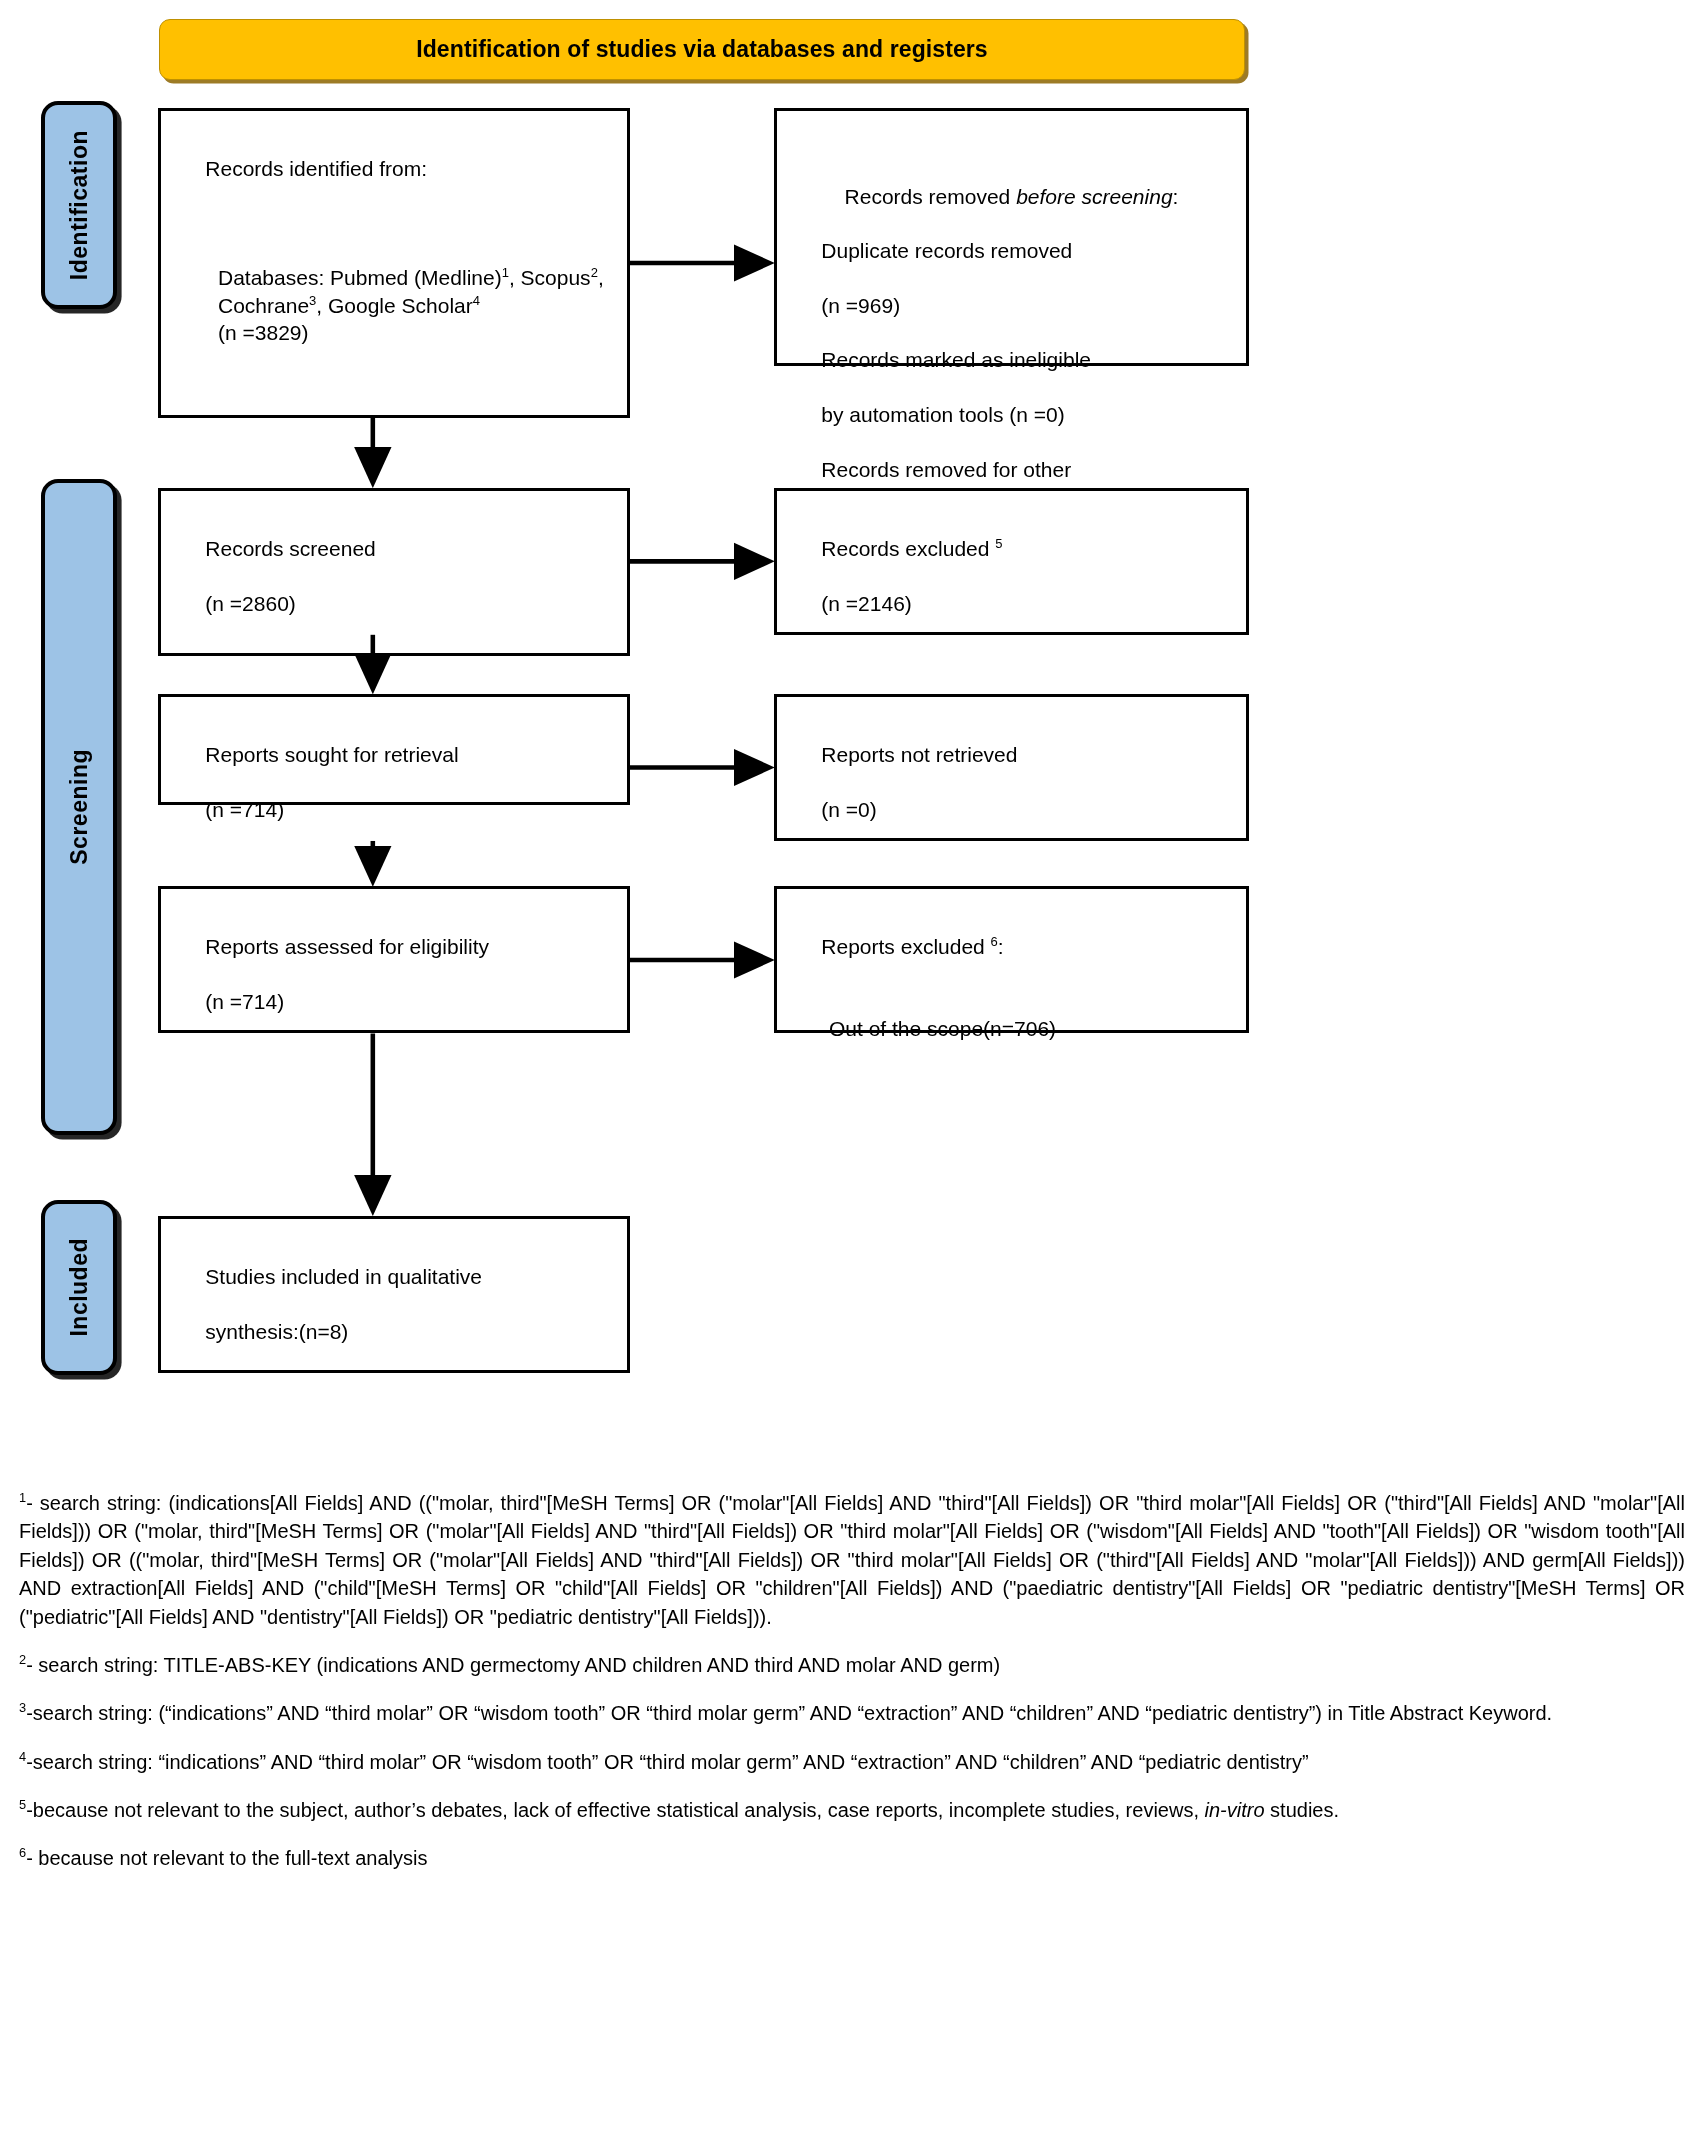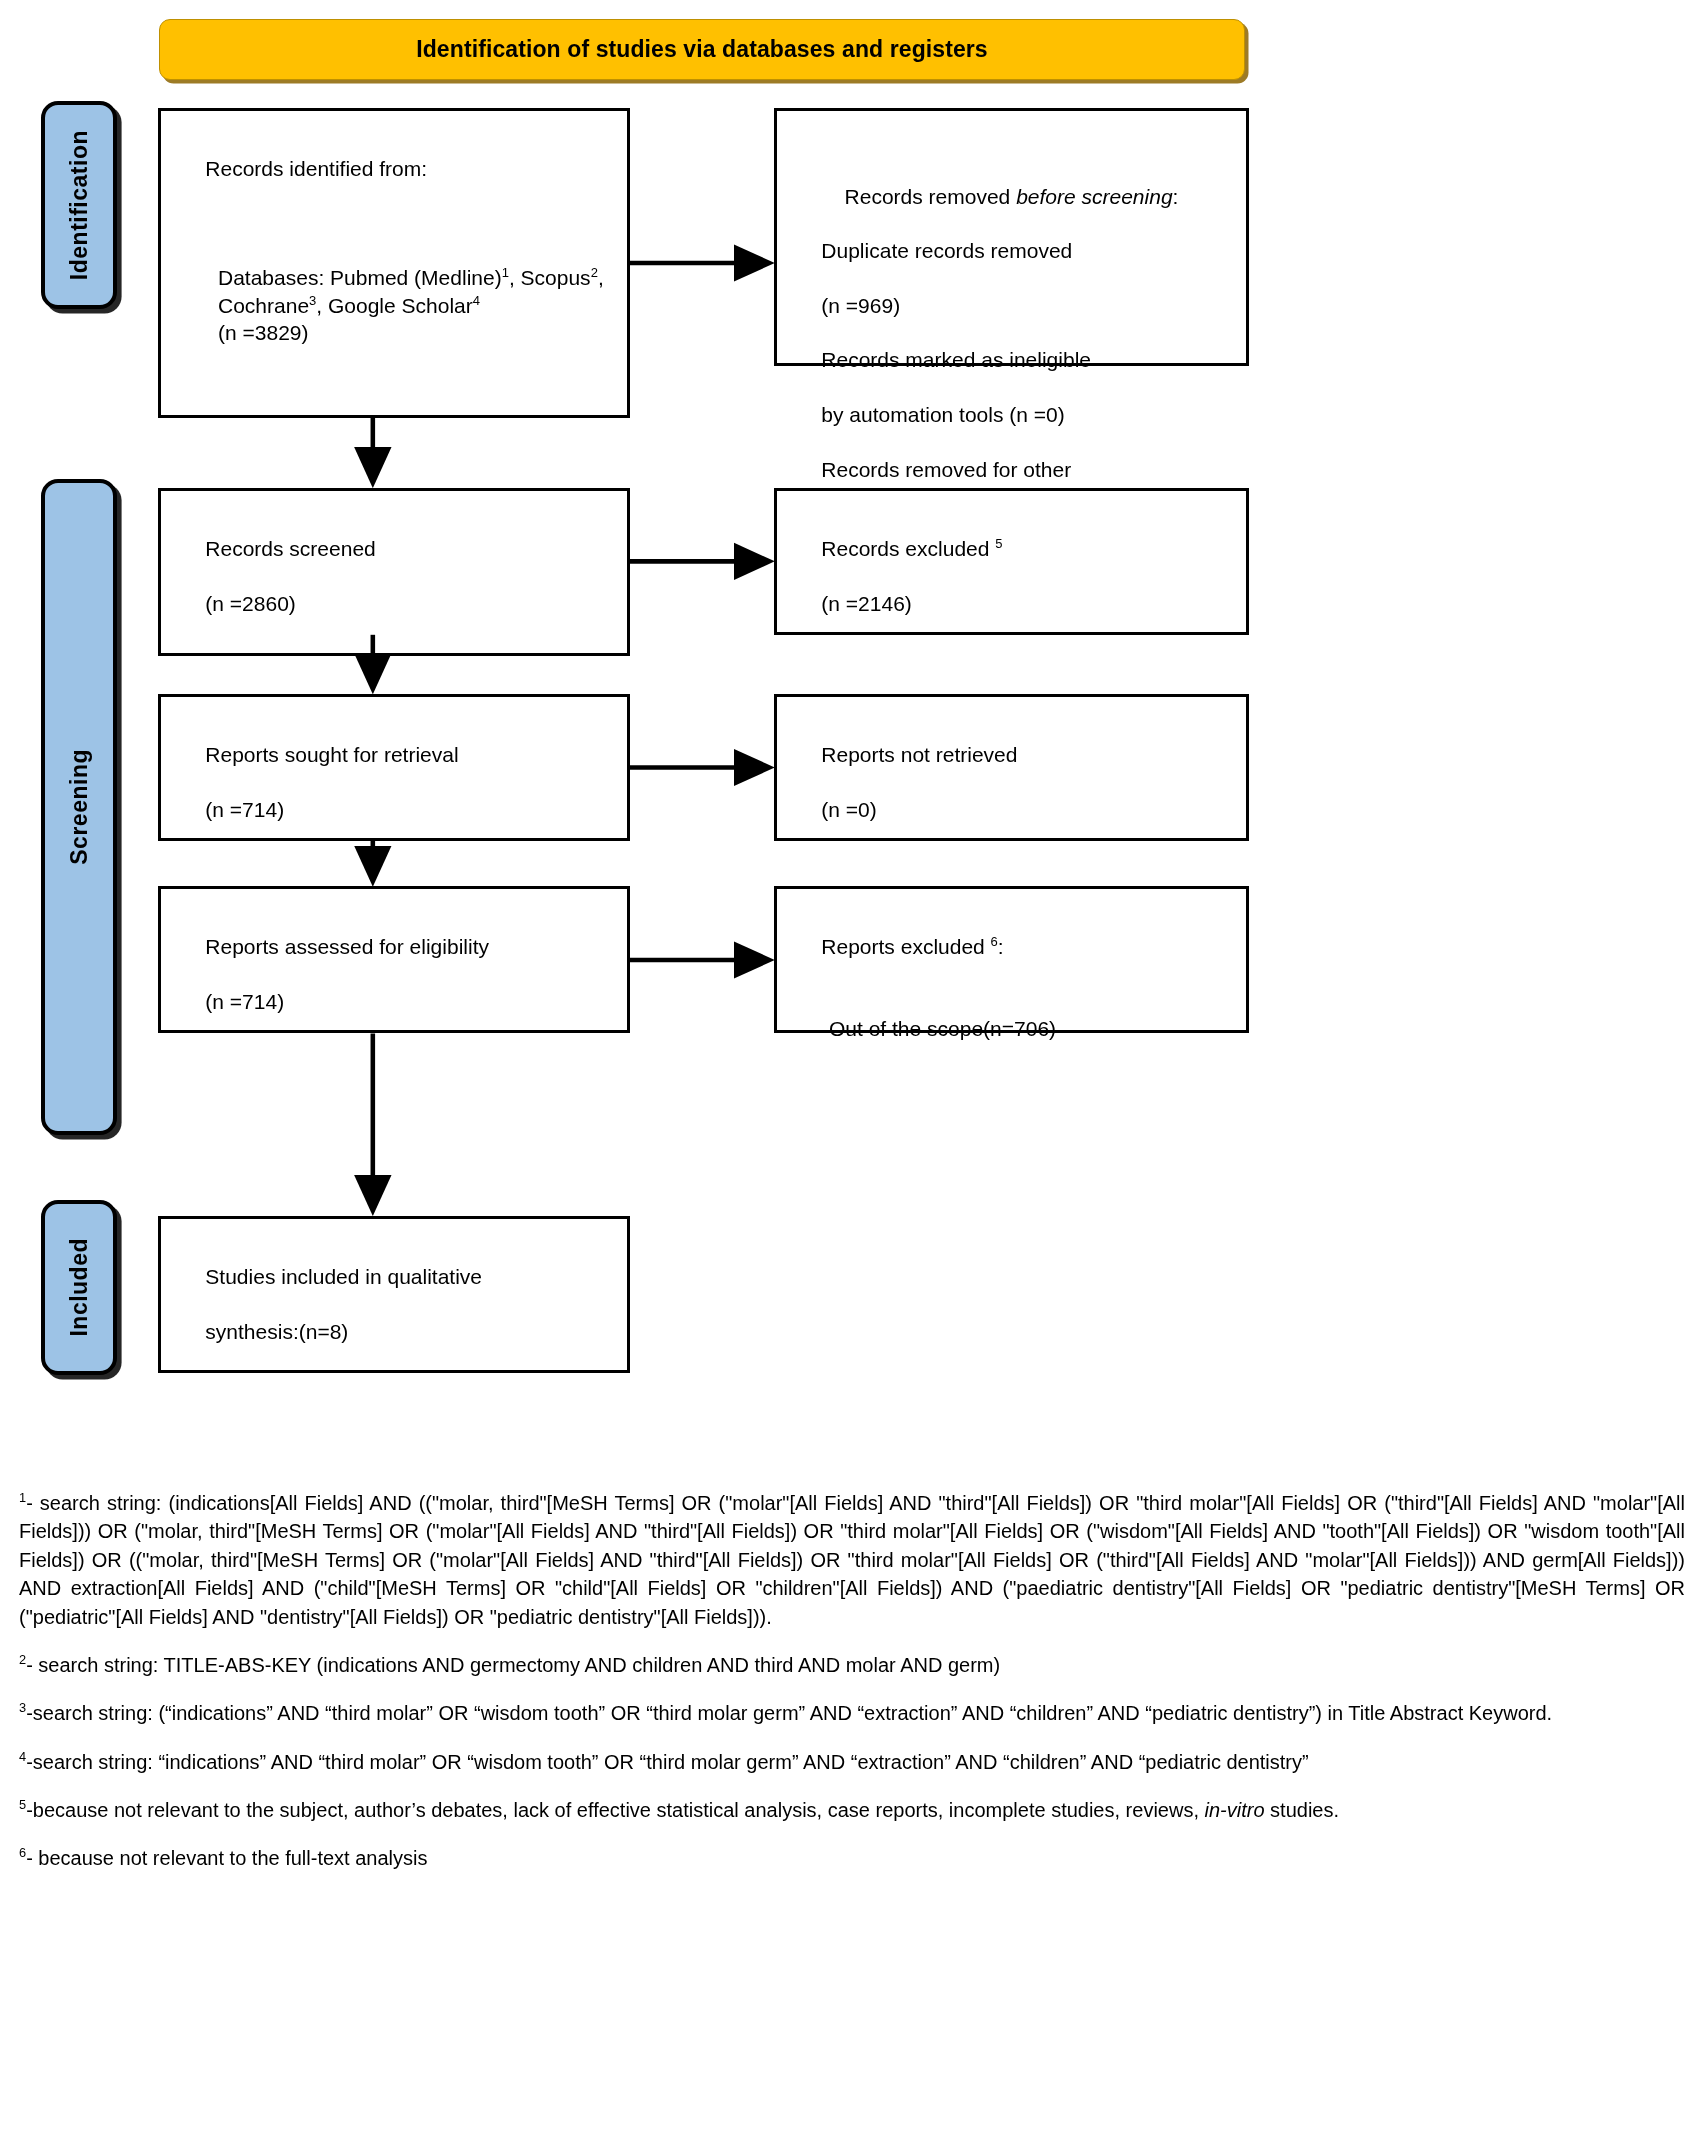--- a/index.html
+++ b/index.html
@@ -78,21 +78,21 @@
     color: #000;
     white-space: pre-wrap;
   }
   .col-left  { left: 158px;  width: 472px; }
   .col-right { left: 774px; width: 475px; }
 
   #box-records-identified { top: 108px;  height: 310px; }
   #box-records-removed    { top: 108px;  height: 258px; }
   #box-records-screened   { top: 488px;  height: 168px; }
   #box-records-excluded   { top: 488px;  height: 147px; }
-  #box-reports-sought     { top: 694px; height: 147px; }
+  #box-reports-sought     { top: 694px; height: 111px; }
   #box-reports-not-retr   { top: 694px; height: 147px; }
   #box-reports-assessed   { top: 886px; height: 147px; }
   #box-reports-excluded   { top: 886px; height: 147px; }
   #box-studies-included   { top: 1216px; height: 157px; }
 
   
   .txt-center { text-align: center; }
   .indent-1 { display: block; padding-left: 36px; }
   .indent-2 { display: block; padding-left: 31px; }
   .ital { font-style: italic; }

